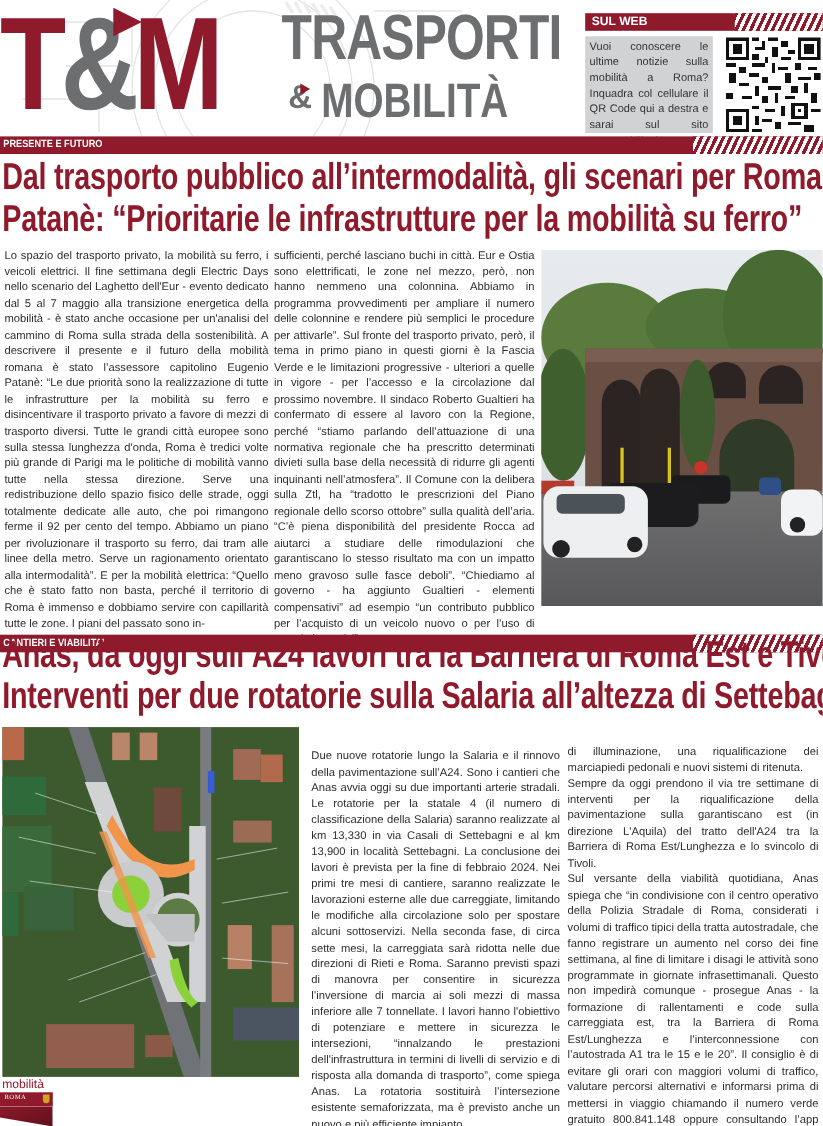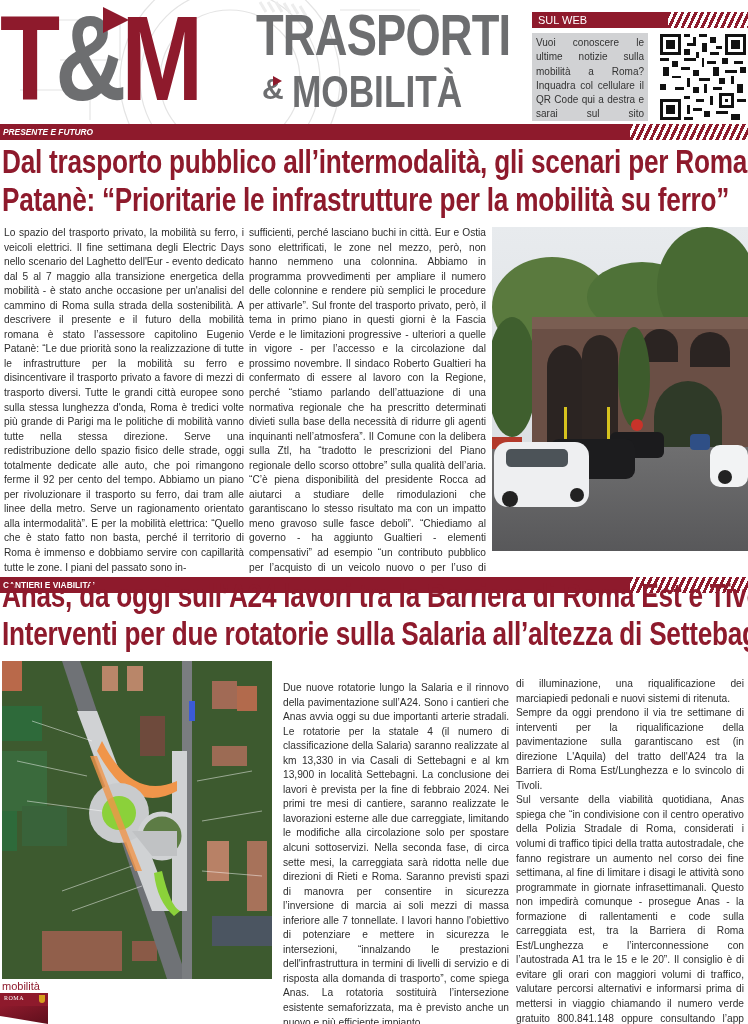--- a/index.html
+++ b/index.html
@@ -18,21 +18,21 @@
   .title-tras { position: absolute; left: 256px; top: 6px; font-weight: 700; color: #6d6e70; font-size: 58px; line-height: 58px;
                 transform: scaleX(0.78); transform-origin: left top; white-space: nowrap; letter-spacing: -1px; }
   .title-amp { position: absolute; left: 262px; top: 74px; font-weight: 700; color: #6d6e70; font-size: 30px; line-height: 30px; }
   .title-amp-arrow { position: absolute; left: 273px; top: 76px; width: 0; height: 0; border-top: 5px solid transparent;
                      border-bottom: 5px solid transparent; border-left: 9px solid #8e1a2c; }
   .title-mob { position: absolute; left: 292px; top: 70px; font-weight: 700; color: #6d6e70; font-size: 44px; line-height: 44px;
                transform: scaleX(0.8); transform-origin: left top; white-space: nowrap; }
 
   .web-box { position: absolute; left: 532px; top: 12px; width: 216px; height: 112px; }
   .web-head { position: absolute; left: 0; top: 0; width: 216px; height: 16px; background: #8e1a2c; }
-  .web-head-label { position: absolute; left: 6px; top: 1px; color: #fff; font-weight: 400; font-size: 11px; line-height: 14px; }
+  .web-head-label { position: absolute; left: 6px; top: 1px; color: #fff; font-weight: 700; font-size: 11px; line-height: 14px; }
   .stripes { background: repeating-linear-gradient(115deg, #8e1a2c 0 3px, #ffffff 3px 6px); }
   .web-head-stripes { position: absolute; right: 0; top: 0; width: 80px; height: 16px; }
   .web-text { position: absolute; left: 0; top: 21px; width: 116px; height: 88px; background: #d1d2d4; padding: 3px 4px;
               font-size: 10px; line-height: 14.3px; color: #333; text-align: justify; }
   .qr { position: absolute; left: 128px; top: 22px; width: 86px; height: 86px; background: #fff; }
 
   
   .section-bar { position: absolute; left: 0; width: 748px; height: 16px; background: #8e1a2c; }
   .section-bar .label { position: absolute; left: 3px; top: 2px; color: #fff; font-weight: 700; font-size: 9.5px; line-height: 12px;
                         transform: scaleX(0.88); transform-origin: left top; white-space: nowrap; }
@@ -149,21 +149,21 @@
           <rect x="24" y="27" width="3" height="2"></rect>
           <rect x="8" y="28" width="3" height="1"></rect>
       </g>
       <rect x="21" y="21" width="3" height="3" fill="#fff"></rect>
         <rect x="22" y="22" width="1" height="1" fill="#111"></rect>
     </svg>
   </div>
 </header>
 
 <section>
-  <div class="section-bar" style="top:124px;font-style:italic;">
+  <div class="section-bar" style="top:124px;">
     <span class="label">PRESENTE E FUTURO</span>
     <div class="bar-stripes stripes"></div>
   </div>
   <h1 class="headline" style="top:142px;">Dal trasporto pubblico all’intermodalità, gli scenari per Roma</h1>
   <h1 class="headline" style="top:180px;">Patanè: “Prioritarie le infrastrutture per la mobilità su ferro”</h1>
 
   <div class="col" style="left:4px; top:226px; width:240px;">
     <p>Lo spazio del trasporto privato, la mobilità su ferro, i veicoli elettrici. Il fine settimana degli Electric Days nello scenario del Laghetto dell'Eur - evento dedicato dal 5 al 7 maggio alla transizione energetica della mobilità - è stato anche occasione per un'analisi del cammino di Roma sulla strada della sostenibilità. A descrivere il presente e il futuro della mobilità romana è stato l’assessore capitolino Eugenio Patanè: “Le due priorità sono la realizzazione di tutte le infrastrutture per la mobilità su ferro e disincentivare il trasporto privato a favore di mezzi di trasporto diversi. Tutte le grandi città europee sono sulla stessa lunghezza d'onda, Roma è tredici volte più grande di Parigi ma le politiche di mobilità vanno tutte nella stessa direzione. Serve una redistribuzione dello spazio fisico delle strade, oggi totalmente dedicate alle auto, che poi rimangono ferme il 92 per cento del tempo. Abbiamo un piano per rivoluzionare il trasporto su ferro, dai tram alle linee della metro. Serve un ragionamento orientato alla intermodalità”. E per la mobilità elettrica: “Quello che è stato fatto non basta, perché il territorio di Roma è immenso e dobbiamo servire con capillarità tutte le zone. I piani del passato sono in-</p>
   </div>
   <div class="col" style="left:249px; top:226px; width:237px;">

